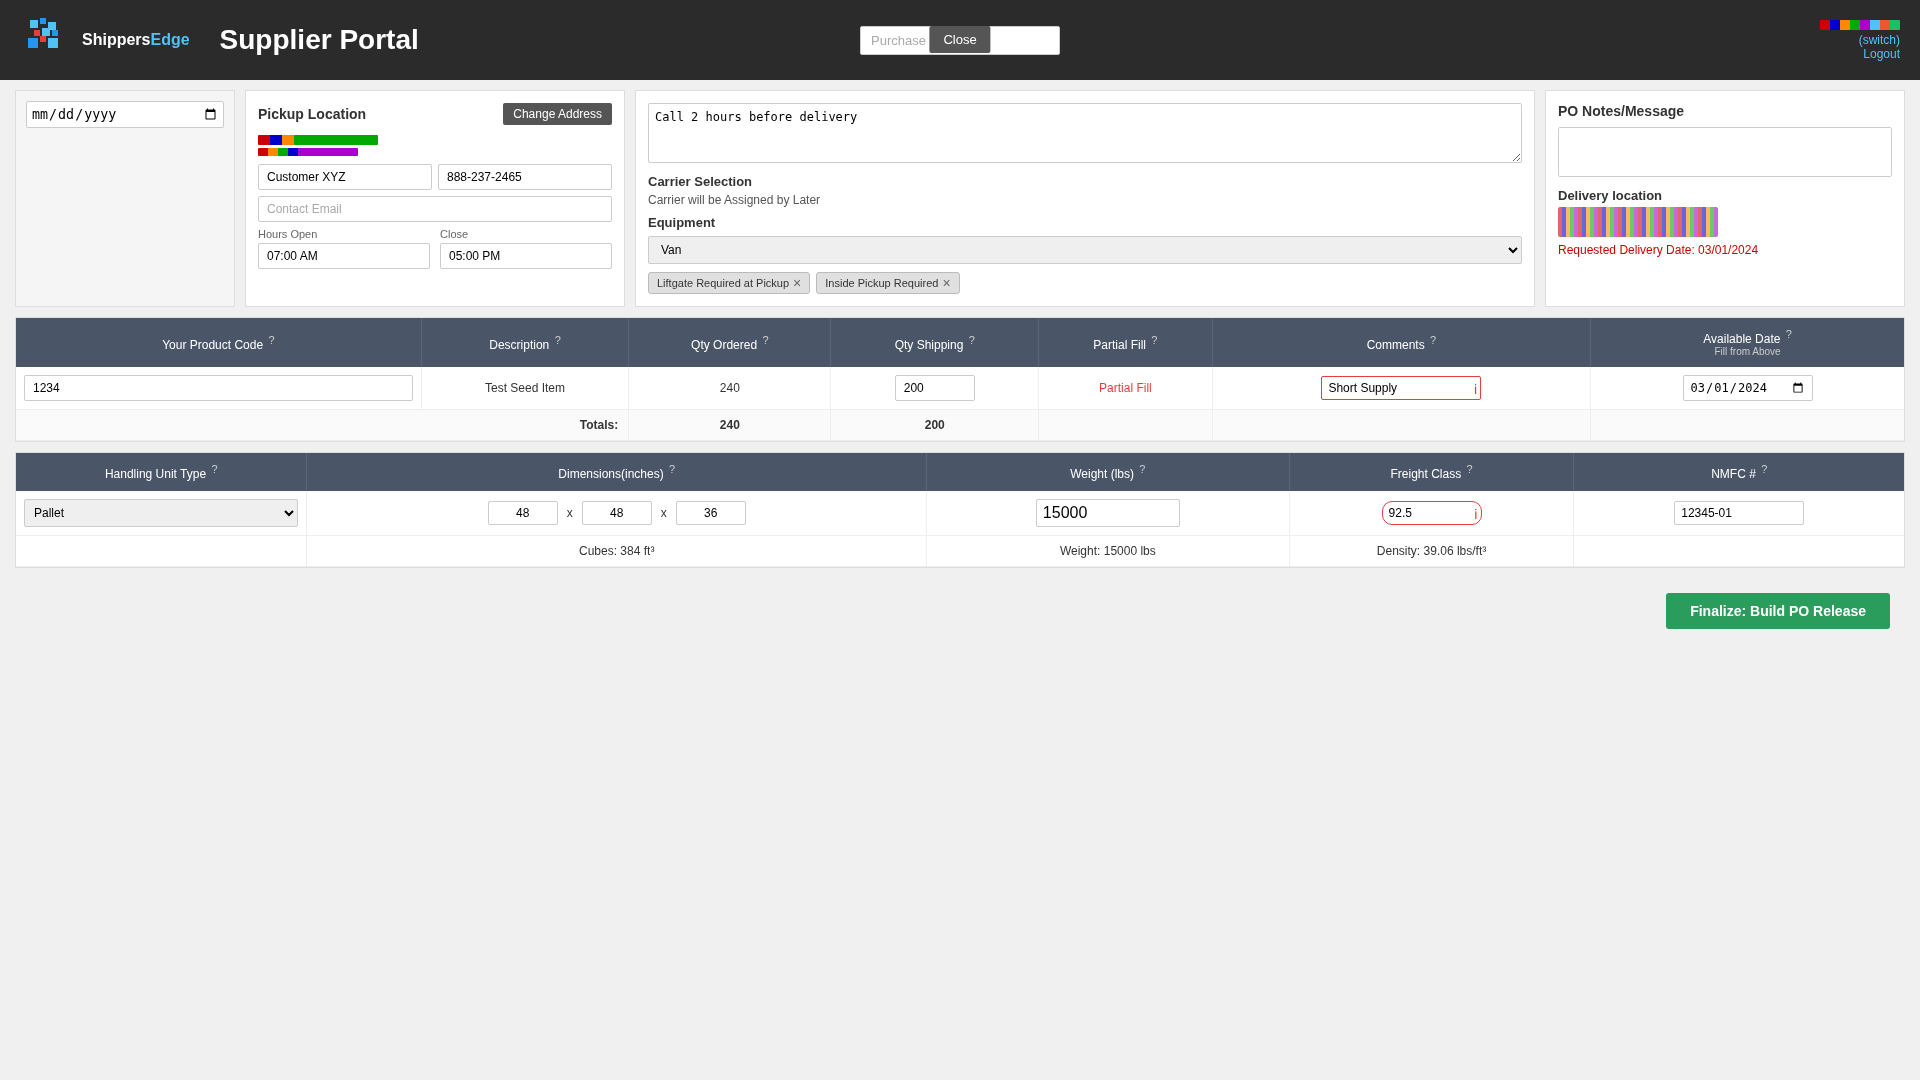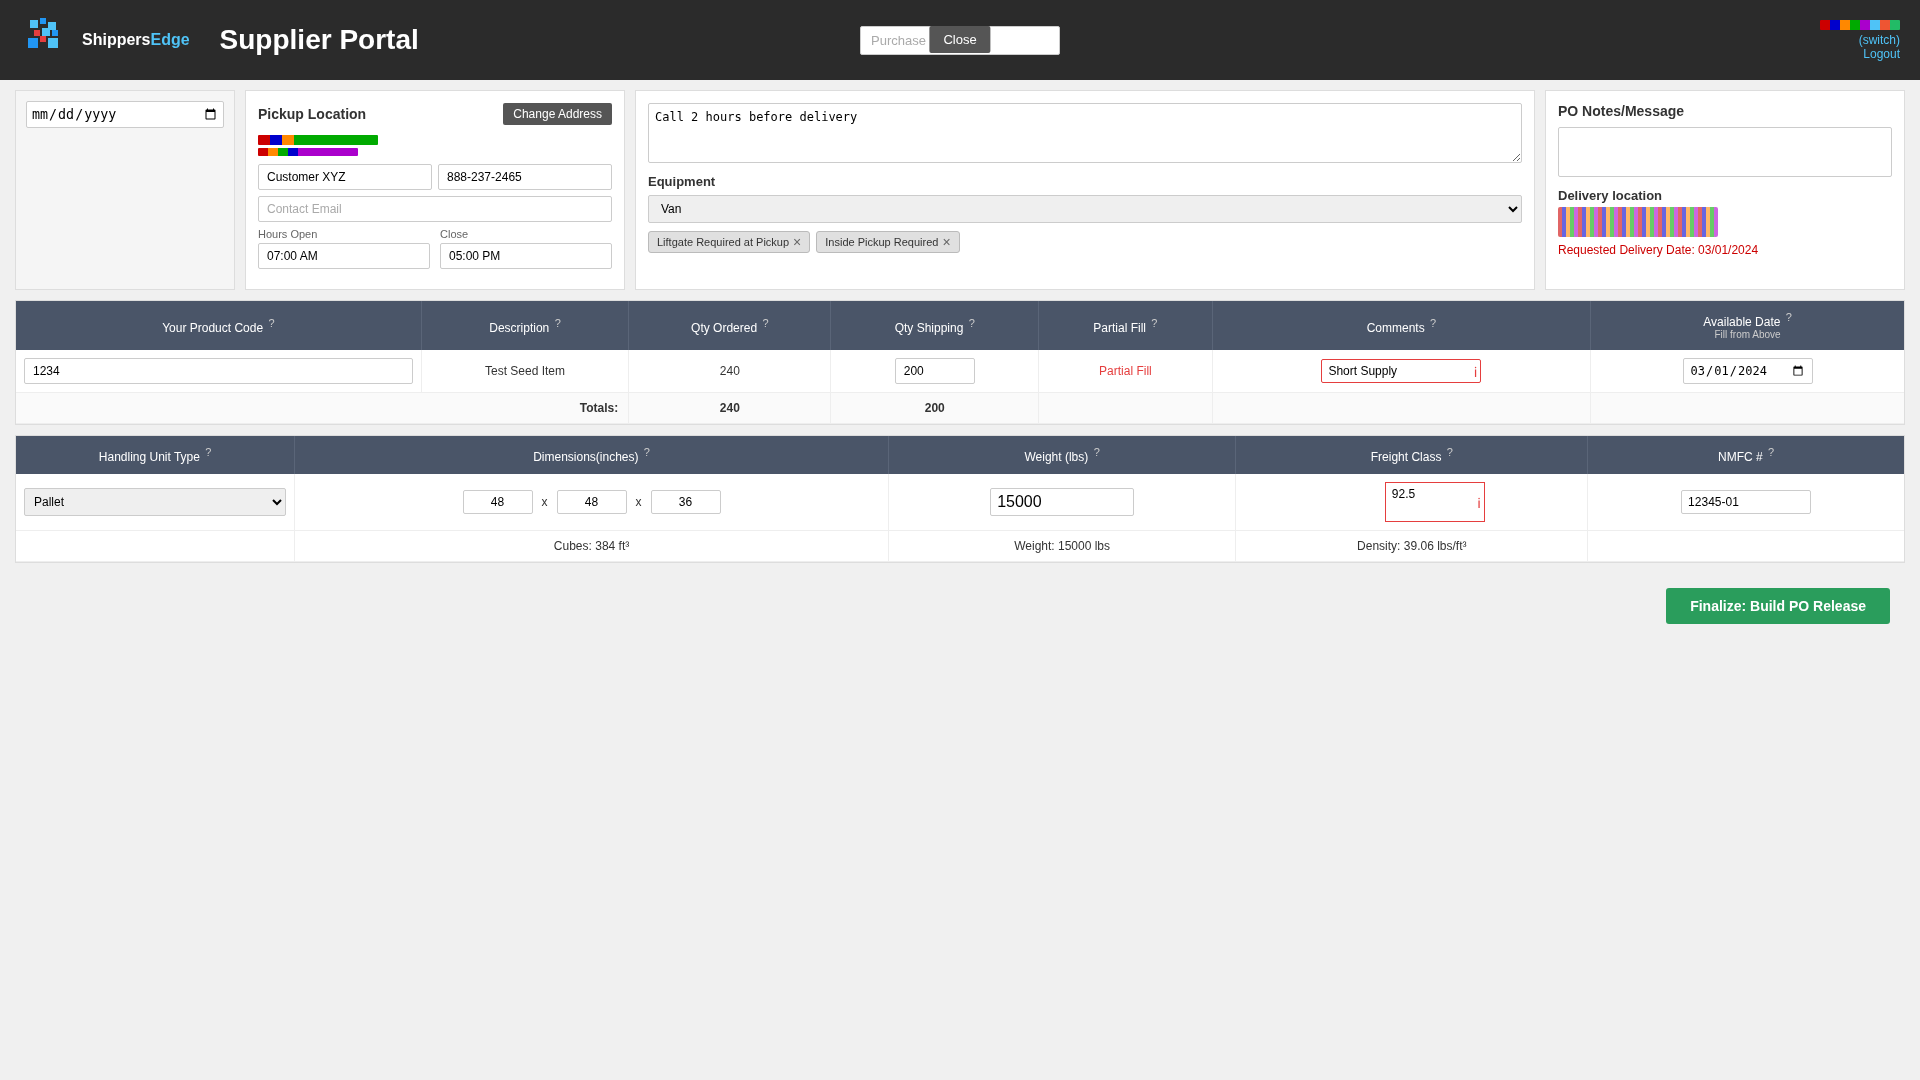--- a/index.html
+++ b/index.html
@@ -313,26 +313,25 @@
       border-radius: 2px;
       font-size: 16px;
       width: 144px;
     }
     .freight-input-wrap {
       position: relative;
       display: inline-flex;
       align-items: center;
     }
     .freight-input {
-      padding: 4px 24px 20px 6px;
+      padding: 4px 24px 4px 6px;
       border: 1px solid #e53e3e;
-      border-radius: 0;
+      border-radius: 10px;
       font-size: 12px;
       width: 100px;
-      margin-left: 46px;
     }
     .nmfc-input {
       padding: 4px 6px;
       border: 1px solid #ccc;
       border-radius: 2px;
       font-size: 12px;
       width: 130px;
     }
     .summary-row td {
       padding: 8px;
@@ -441,20 +440,24 @@
         </div>
         <div class="hours-col">
           <div class="form-label">Close</div>
           <input type="text" class="time-input" value="05:00 PM" style="">
         </div>
       </div>
     </div>
 
     <div class="pickup-instructions-panel">
       <textarea class="instruction-textarea" style="">Call 2 hours before delivery</textarea>
+      <div style="margin-top:8px;">
+        <div class="panel-title" style="font-size:13px; margin-bottom:2px;">Carrier Selection</div>
+        <div class="carrier-text">Carrier will be Assigned by Later</div>
+      </div>
       <div style="margin-top:8px;">
         <div class="panel-title" style="font-size:13px; margin-bottom:2px;">Equipment</div>
         <select class="equipment-select">
           <option>Van</option>
           <option>Flatbed</option>
           <option>Reefer</option>
           <option>Box Truck</option>
         </select>
       </div>
       <div class="tags-row">

